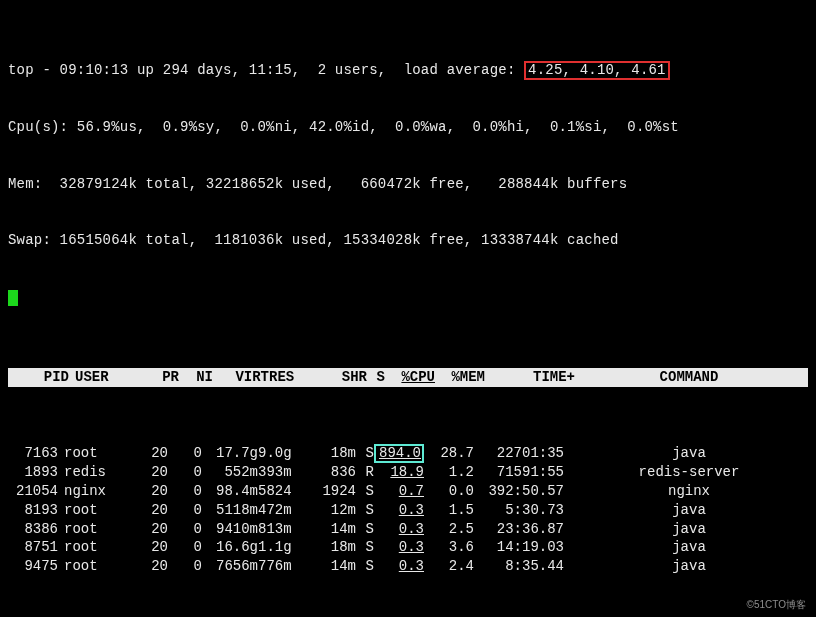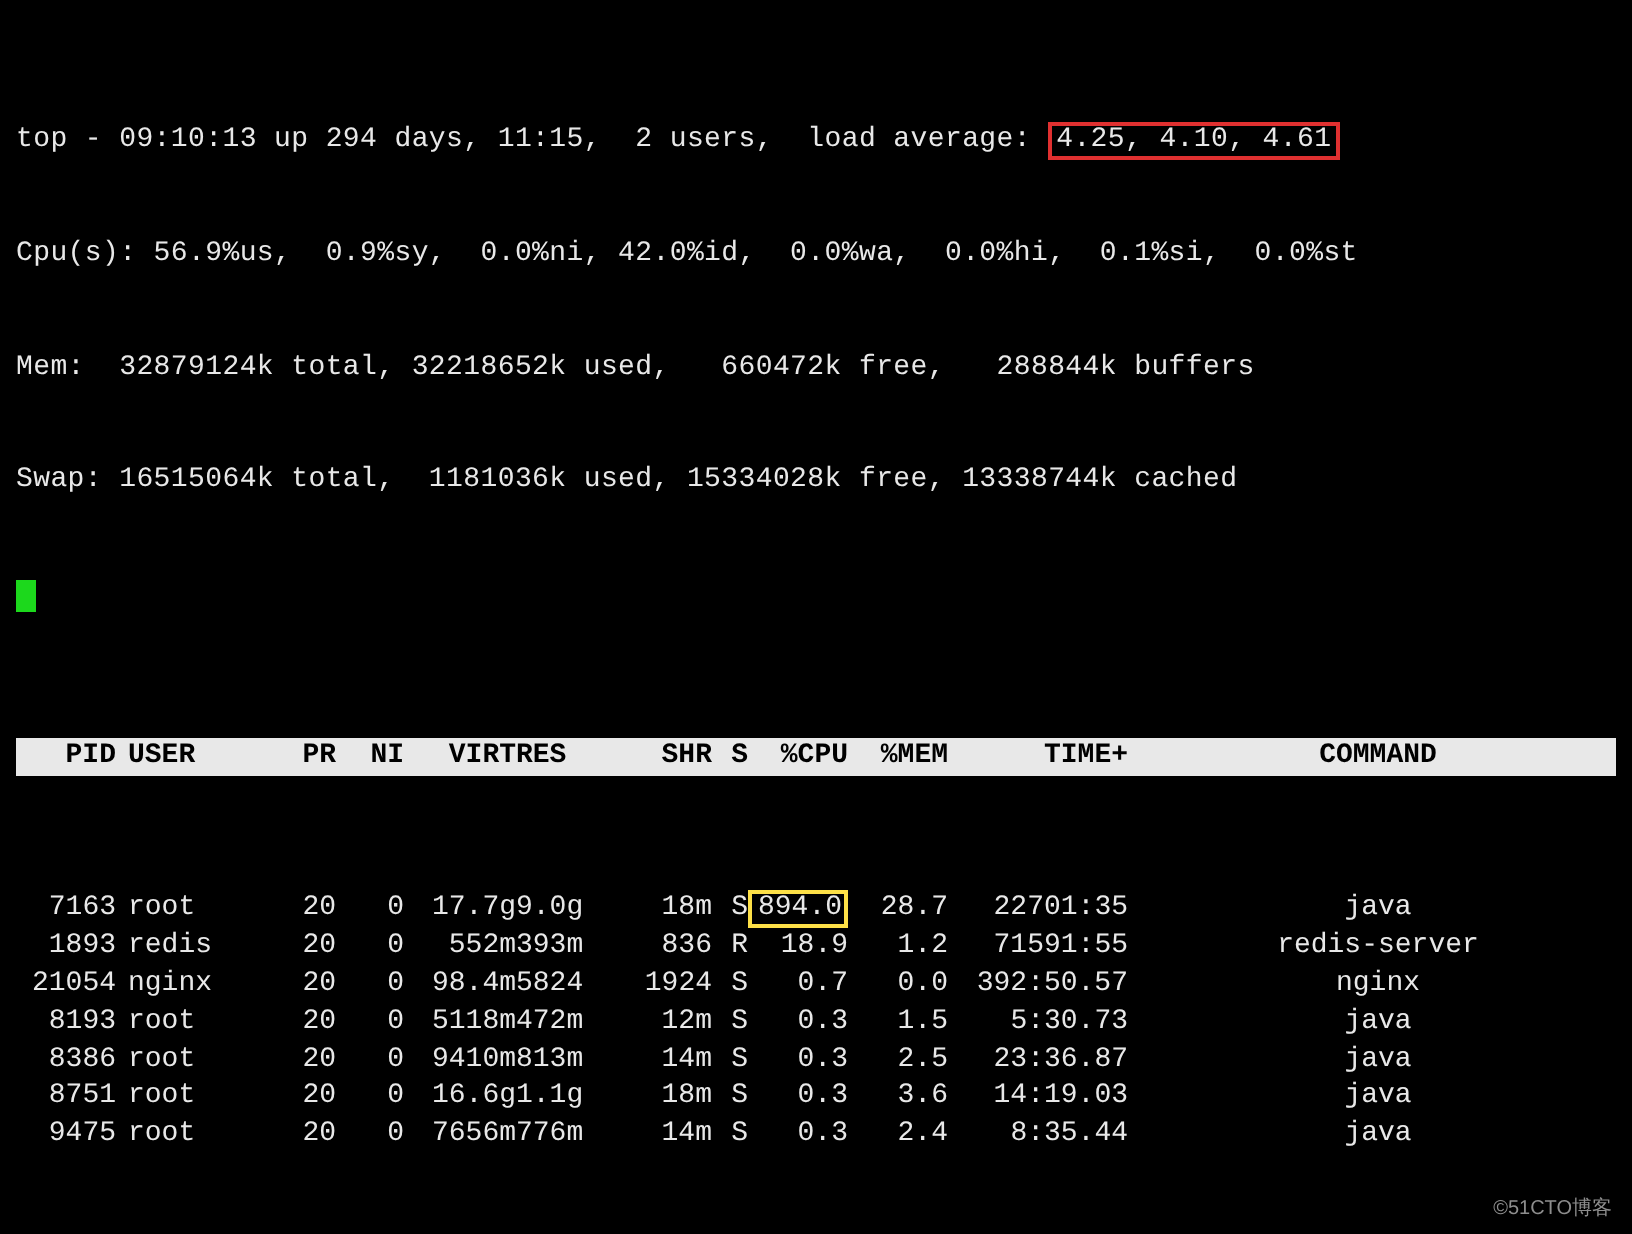--- a/index.html
+++ b/index.html
@@ -33,38 +33,38 @@
     width: 10px;
     height: 16px;
     background: #1cd81c;
     margin-top: 2px;
   }
   
   .hdr {
     background: #e8e8e8;
     color: #000;
     font-weight: bold;
-    padding: 0 0;
+    padding: 0 11px;
   }
   
   .row { display: flex; }
   .c-pid  { width: 50px; text-align: right; }
   .c-user { width: 70px; text-align: left; padding-left: 6px;}
   .c-pr   { width: 34px; text-align: right; }
   .c-ni   { width: 34px; text-align: right; }
   .c-virt { width: 56px; text-align: right; }
   .c-res  { width: 50px; text-align: left; }
   .c-shr  { width: 48px; text-align: right; }
   .c-s    { width: 18px; text-align: right; }
-  .c-cpu  { width: 50px; text-align: right; }
+  .c-cpu  { width: 50px; text-align: right; text-decoration: underline; }
   .c-mem  { width: 50px; text-align: right; }
   .c-time { width: 90px; text-align: right; }
   .c-cmd  { flex: 1; text-align: center; padding-left: 6px;}
   .box-cell {
-    border: 2px solid #fde047;
+    border: 2px solid #5eead4;
     box-sizing: border-box;
     line-height: 1;
     padding: 0 1px;
   }
   .watermark {
     position: absolute;
     right: 10px;
     bottom: 6px;
     color: #bdbdbd;
     font-family: sans-serif;

